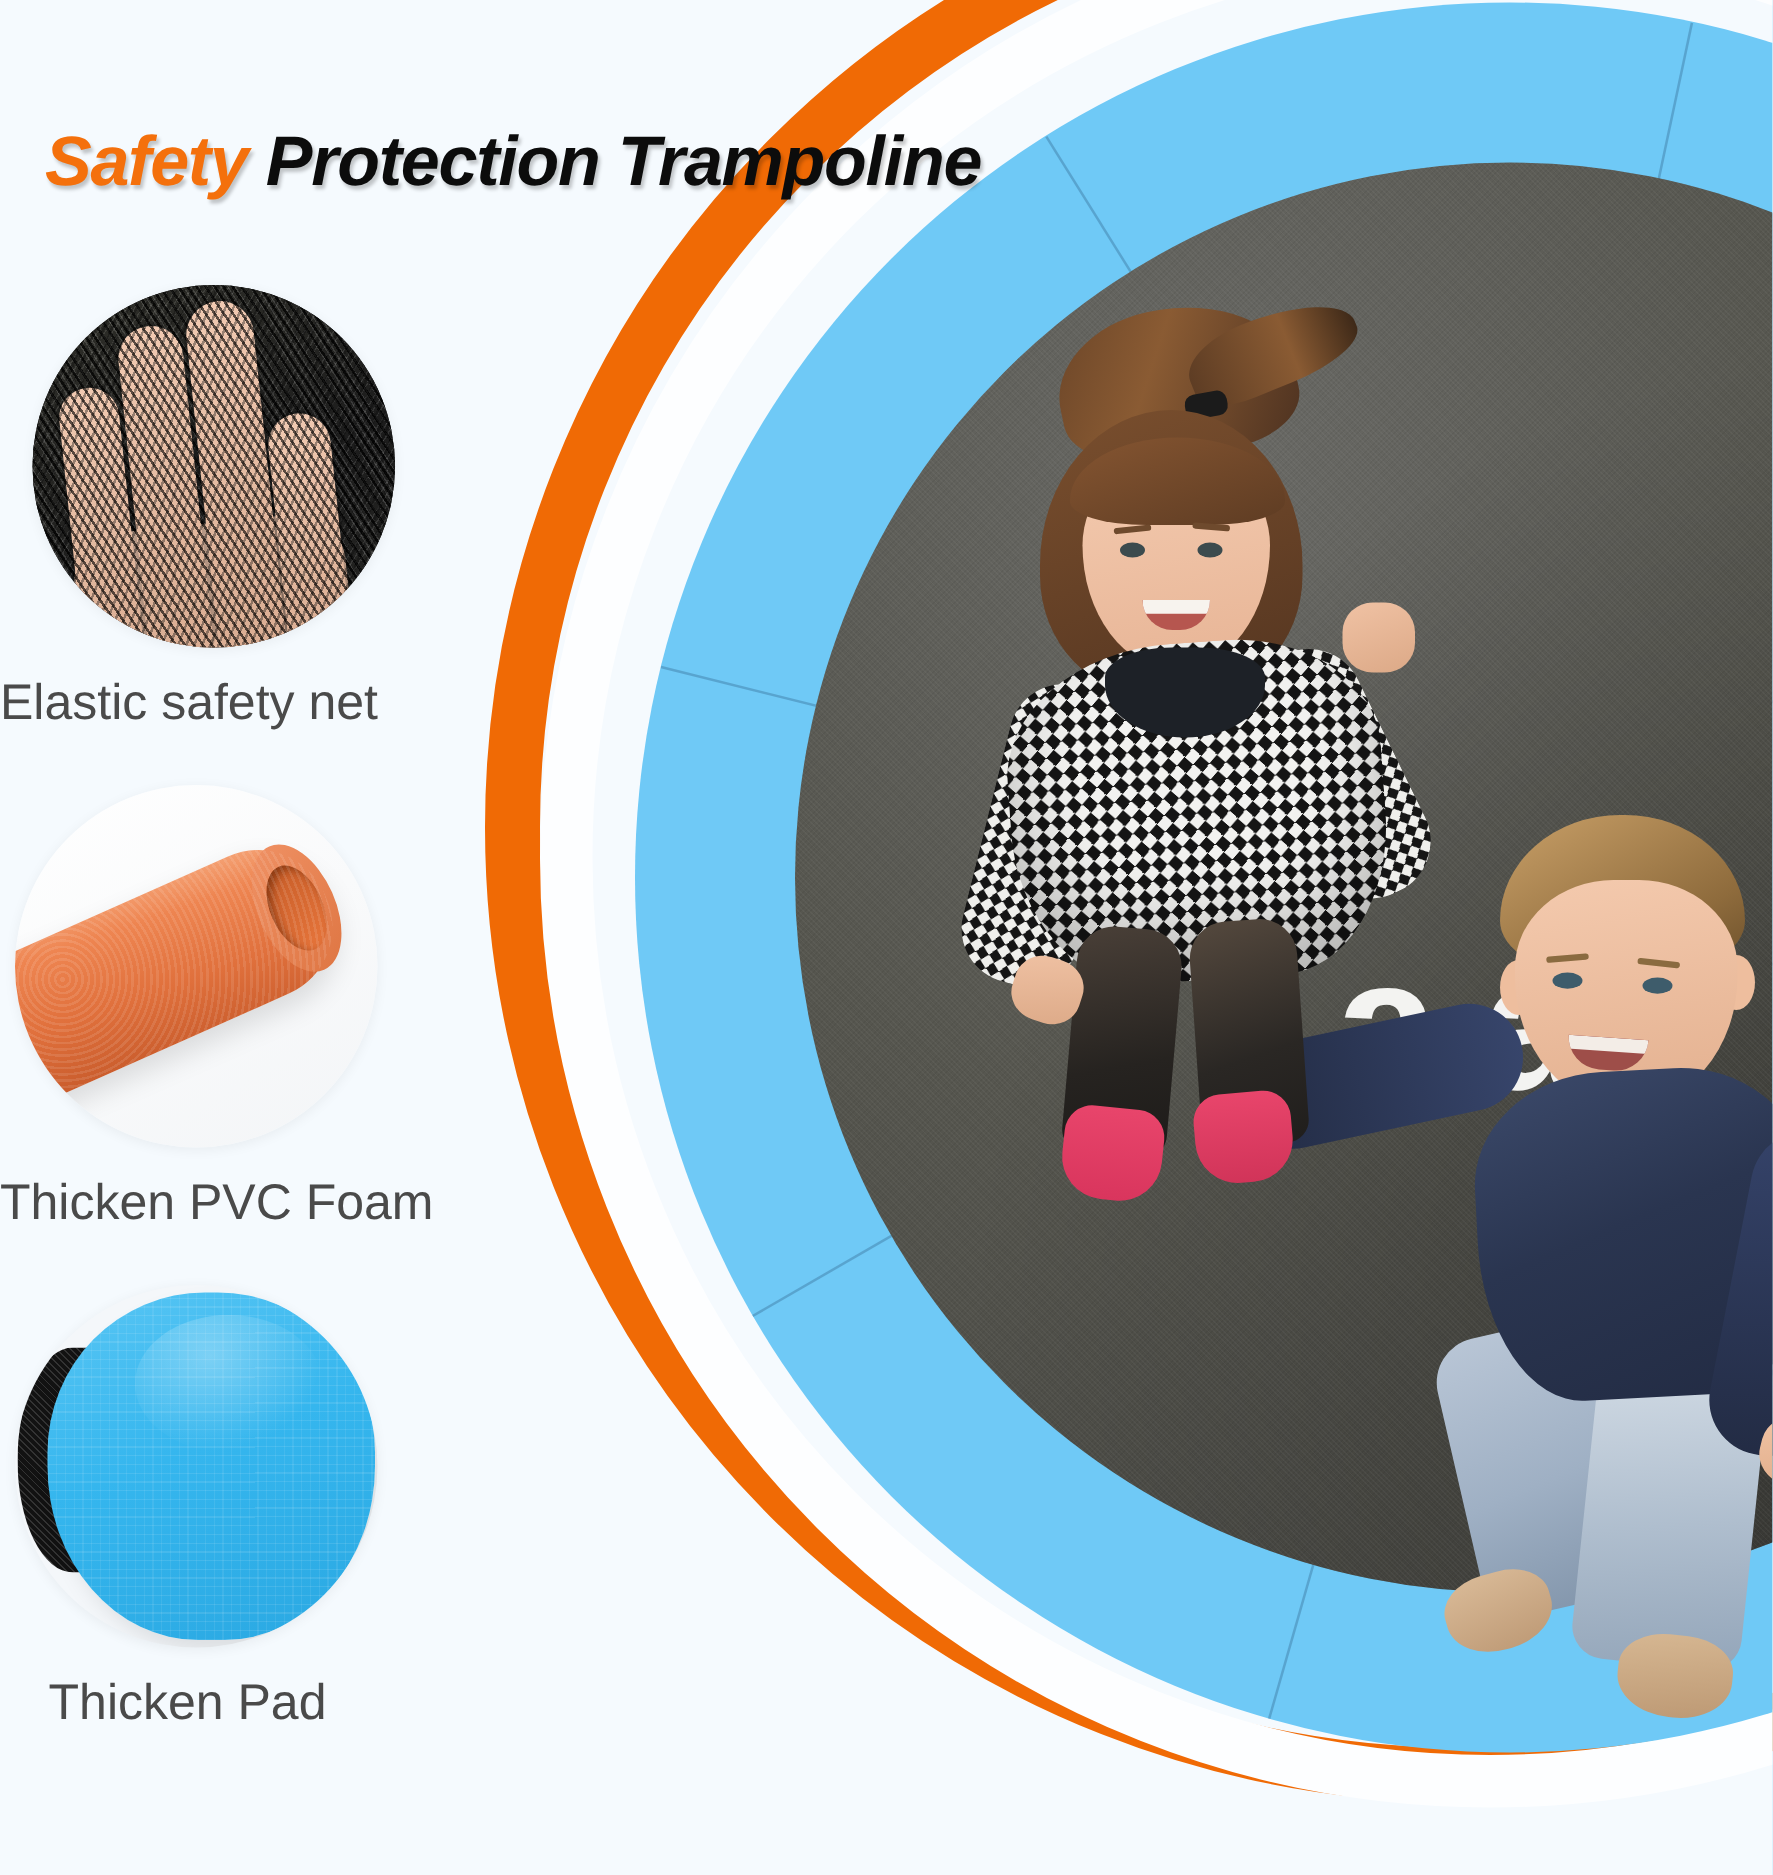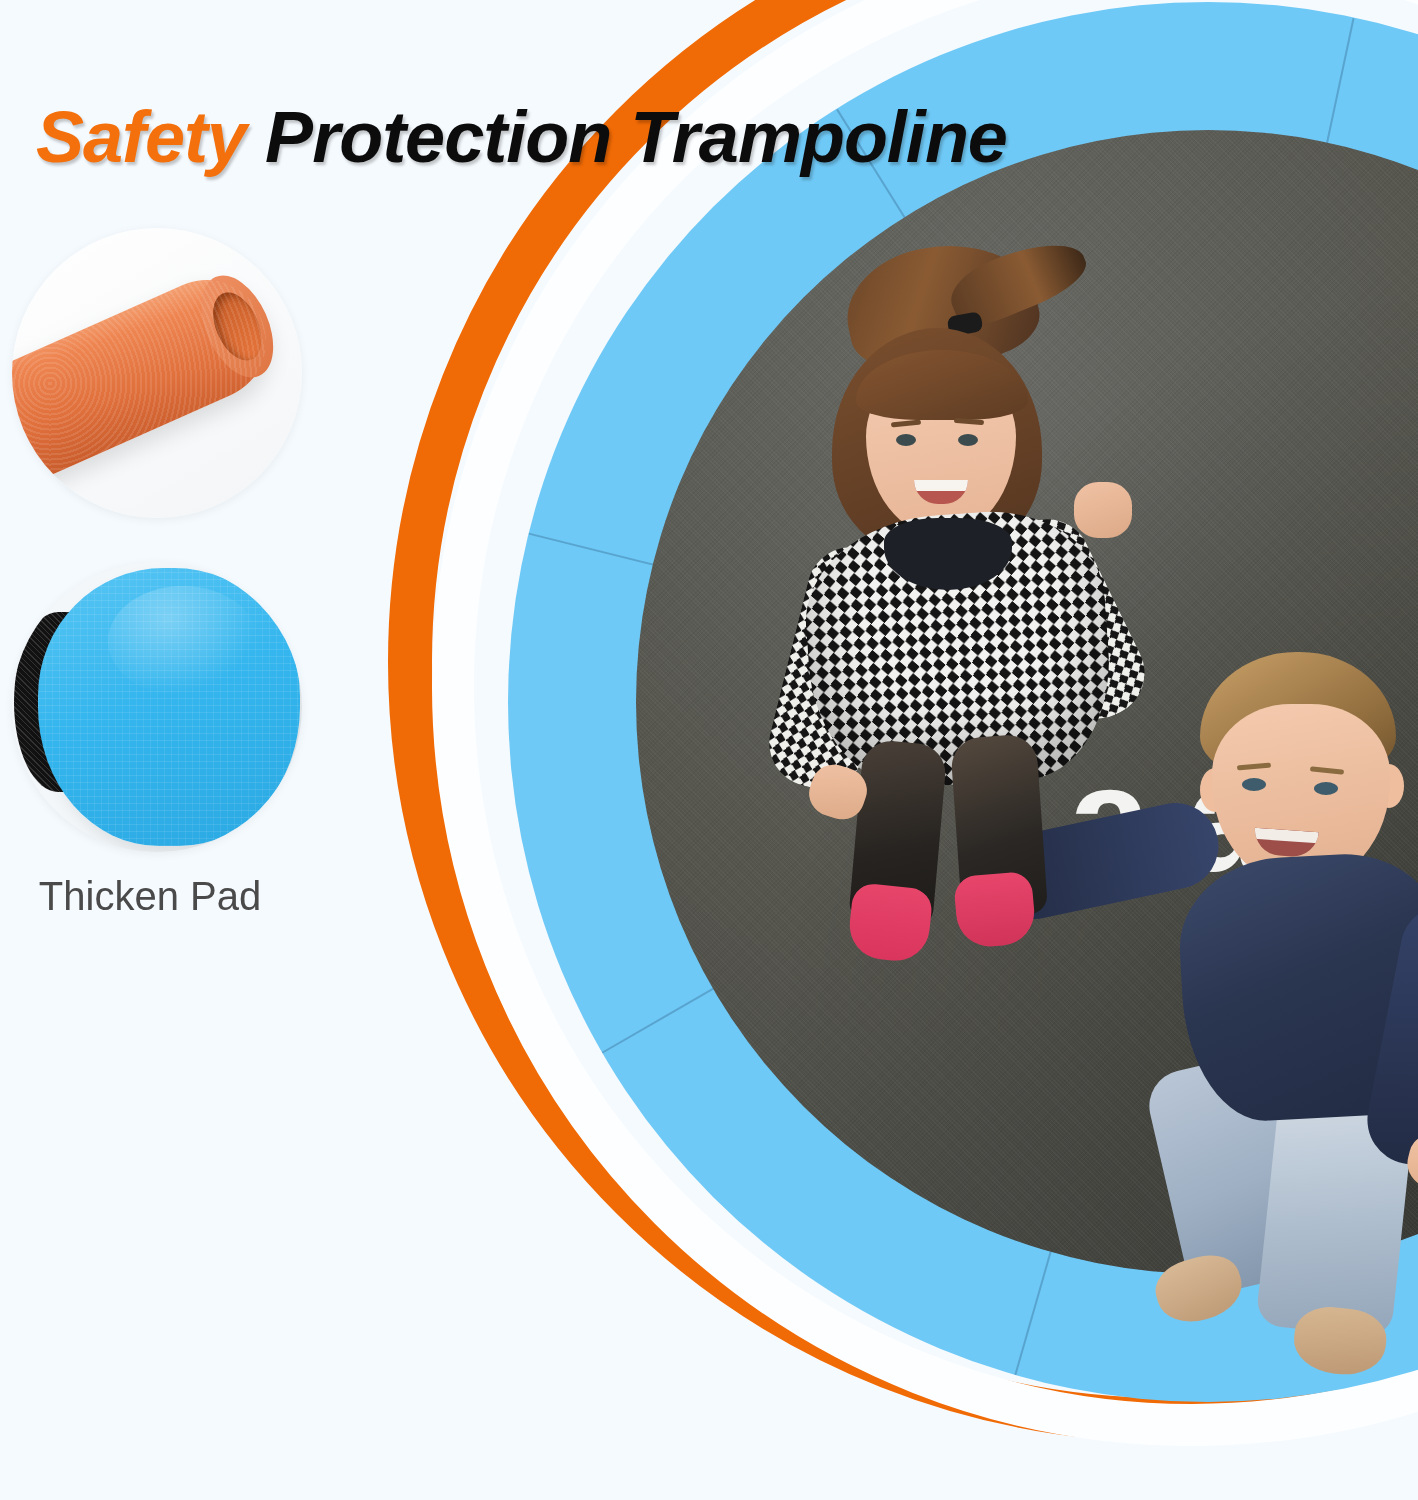--- a/index.html
+++ b/index.html
@@ -253,21 +253,21 @@
   }
   .b-footR{
     position:absolute; left:186px; top:666px; width:92px; height:66px;
     background:linear-gradient(170deg,#D7B893,#BC9873); border-radius:42% 42% 48% 48%;
     transform:rotate(6deg);
   }
 
   
   .headline{
     position:absolute; left:36px; top:96px; z-index:12;
-    font-size:72px; font-weight:700; font-style:italic;
+    font-size:56px; font-weight:700; font-style:italic;
     letter-spacing:-1px; white-space:nowrap;
     text-shadow:2px 3px 3px rgba(0,0,0,.22);
   }
   .headline .hl-accent{ color:#F4700C; }
   .headline .hl-main{ color:#0C0C0C; }
 
   
   .features{
     position:absolute; left:0; top:228px; width:380px; z-index:12;
   }
@@ -438,28 +438,42 @@
     </div>
   </div>
 
   <div class="white-ring"></div>
   <div class="orange-ring"></div>
 
   <div class="headline"><span class="hl-accent">Safety</span><span class="hl-main"> Protection Trampoline</span></div>
 
   <div class="features">
 
+    <div class="feature f1">
+      <div class="thumb">
+        <div class="net-bg"></div>
+        <div class="fingers-wrap">
+          <div class="finger f1palm"></div>
+          <div class="finger f1a"></div>
+          <div class="finger f1b"></div>
+          <div class="finger f1c"></div>
+          <div class="finger f1d"></div>
+        </div>
+      </div>
+      <div class="feature-label">Elastic safety net</div>
+    </div>
 
     <div class="feature f2">
       <div class="thumb">
         <div class="foam">
           <div class="foam-end"></div>
           <div class="foam-hole"></div>
         </div>
       </div>
+      <div class="feature-label">Thicken PVC Foam</div>
     </div>
 
     <div class="feature f3">
       <div class="thumb">
         <div class="pad-mesh"></div>
         <div class="pad-blue">
           <div class="pad-gloss"></div>
         </div>
       </div>
       <div class="feature-label" style="text-align:center;width:300px;">Thicken Pad</div>

